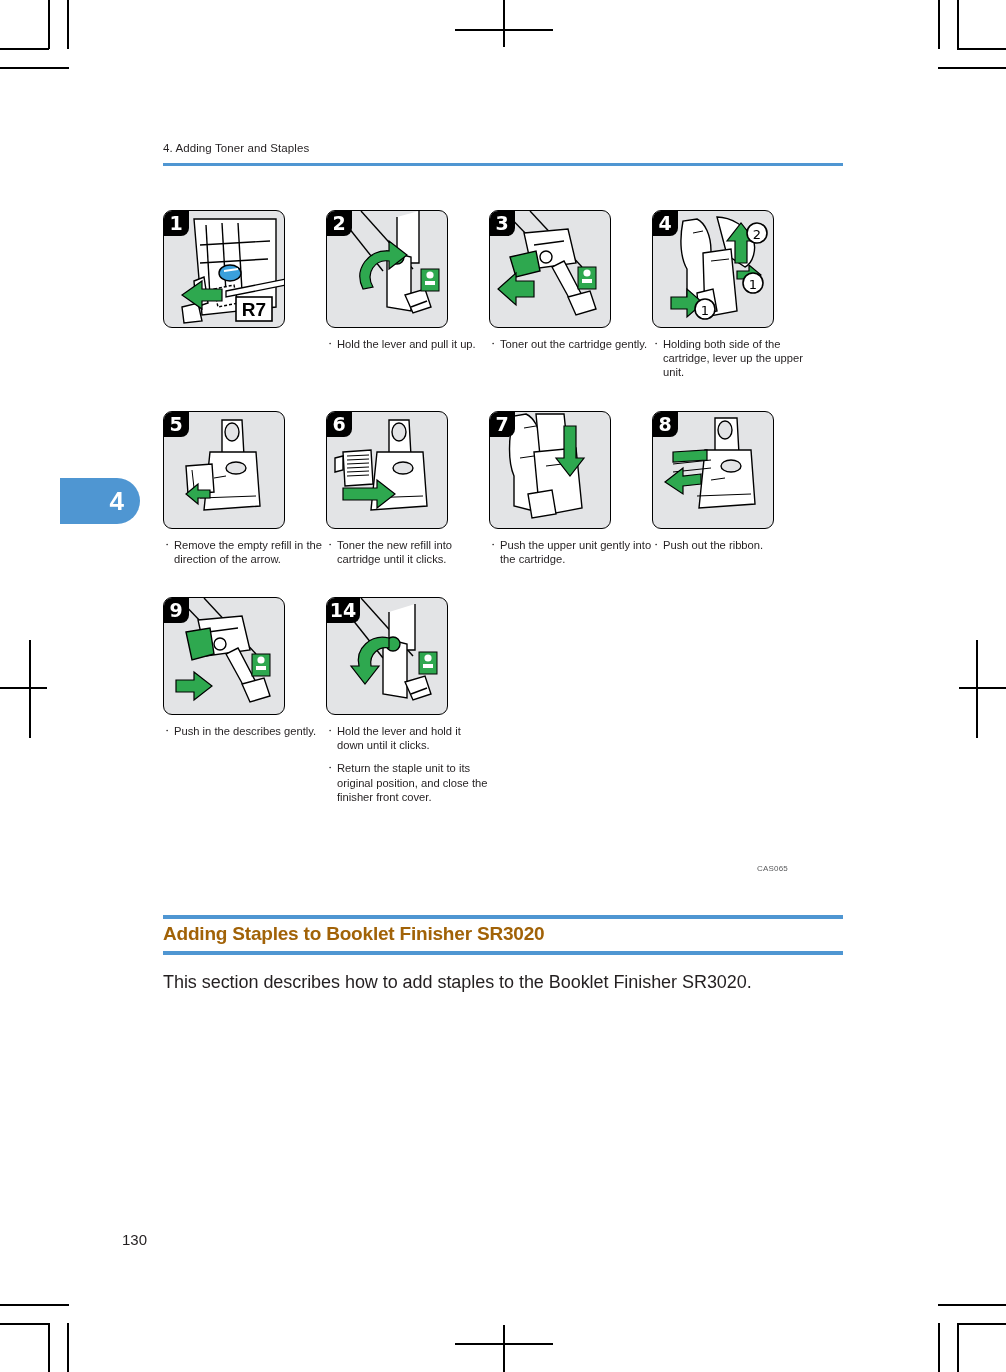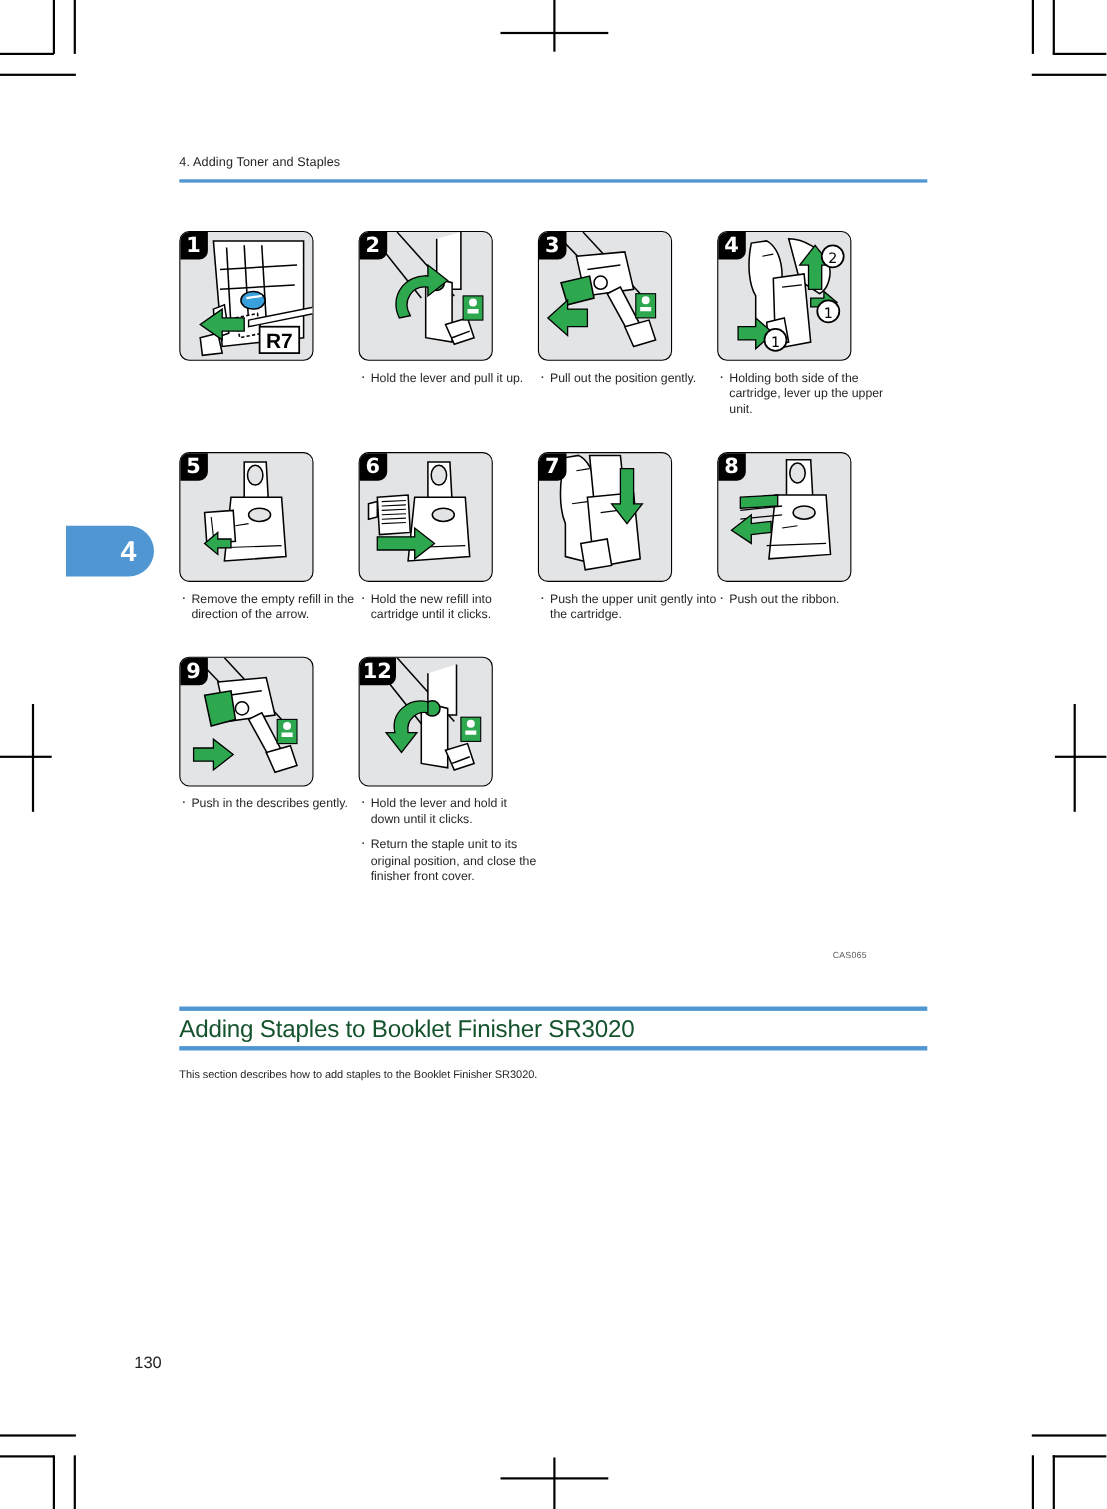--- a/index.html
+++ b/index.html
@@ -155,38 +155,38 @@
     left: 163px;
     top: 915px;
     width: 680px;
     height: 4px;
     background: #4f96d2;
   }
   .sec-title {
     position: absolute;
     left: 163px;
     top: 923px;
-    font-size: 22px;
-    font-weight: normal;
-    color: #14532d;
+    font-size: 19px;
+    font-weight: bold;
+    color: #a16207;
     letter-spacing: -0.2px;
   }
   .sec-rule-bottom {
     position: absolute;
     left: 163px;
     top: 951px;
     width: 680px;
     height: 4px;
     background: #4f96d2;
   }
   .body-text {
     position: absolute;
     left: 163px;
     top: 972px;
-    font-size: 10px;
+    font-size: 18px;
     color: #231f20;
     letter-spacing: -0.05px;
   }
 
   
   .folio {
     position: absolute;
     left: 122px;
     top: 1231px;
     font-size: 15px;
@@ -341,21 +341,21 @@
               <path d="M44 70 L26 70 L26 62 L8 78 L26 94 L26 86 L44 86 Z"></path>
             </g>
             <g>
               <rect x="88" y="56" width="18" height="22" fill="#2ea84f" stroke="#000" stroke-width="1"></rect>
               <circle cx="97" cy="62" r="3.6" fill="#fff"></circle>
               <path d="M92 72 L102 72 L102 68 L92 68 Z" fill="#fff"></path>
             </g>
           </svg>
         </div>
         <div class="caption">
-          <div class="bullet-line">Pull out the position gently.</div>
+          <div class="bullet-line">Toner out the cartridge gently.</div>
         </div>
       </div>
 
       <div class="fig-cell">
         <div class="panel">
           <div class="badge">4</div>
           <svg width="122" height="118" viewBox="0 0 122 118">
             <g stroke="#000" stroke-width="1.4" fill="#fff">
 
               <path d="M30 10 C26 30, 28 48, 34 58 L34 86 L54 92 L58 40 C58 24, 52 12, 44 8 Z"></path>
@@ -436,21 +436,21 @@
               <path d="M20 64 L42 63" stroke-width="1"></path>
               <path d="M8 46 L16 44 L16 58 L8 60 Z"></path>
               <path d="M40 86 L96 84" stroke-width="1"></path>
             </g>
             <g fill="#2ea84f" stroke="#000" stroke-width="1.2">
               <path d="M16 76 L50 76 L50 68 L68 82 L50 96 L50 88 L16 88 Z"></path>
             </g>
           </svg>
         </div>
         <div class="caption">
-          <div class="bullet-line">Hold the new refill into cartridge until it clicks.</div>
+          <div class="bullet-line">Toner the new refill into cartridge until it clicks.</div>
         </div>
       </div>
 
       <div class="fig-cell">
         <div class="panel">
           <div class="badge">7</div>
           <svg width="122" height="118" viewBox="0 0 122 118">
             <g stroke="#000" stroke-width="1.4" fill="#fff">
               <path d="M24 4 C18 26, 18 50, 24 64 L24 94 L48 100 L50 30 C50 16, 44 6, 36 2 Z"></path>
               <path d="M34 16 L46 14" stroke-width="1"></path>
@@ -525,21 +525,21 @@
             </g>
           </svg>
         </div>
         <div class="caption">
           <div class="bullet-line">Push in the describes gently.</div>
         </div>
       </div>
 
       <div class="fig-cell">
         <div class="panel">
-          <div class="badge two">12</div>
+          <div class="badge two">14</div>
           <svg width="122" height="118" viewBox="0 0 122 118">
             <g stroke="#000" stroke-width="1.4" fill="none">
               <path d="M10 2 L56 60"></path>
               <path d="M34 0 L86 58"></path>
               <path d="M62 14 L62 52 L88 52 L88 6" fill="#fff"></path>
               <path d="M56 40 L56 96 L80 100 L80 46 Z" fill="#fff"></path>
               <circle cx="66" cy="46" r="7" fill="#2ea84f" stroke="#000"></circle>
               <path d="M78 84 L98 78 L104 96 L86 102 Z" fill="#fff"></path>
               <path d="M84 96 L100 90"></path>
             </g>

